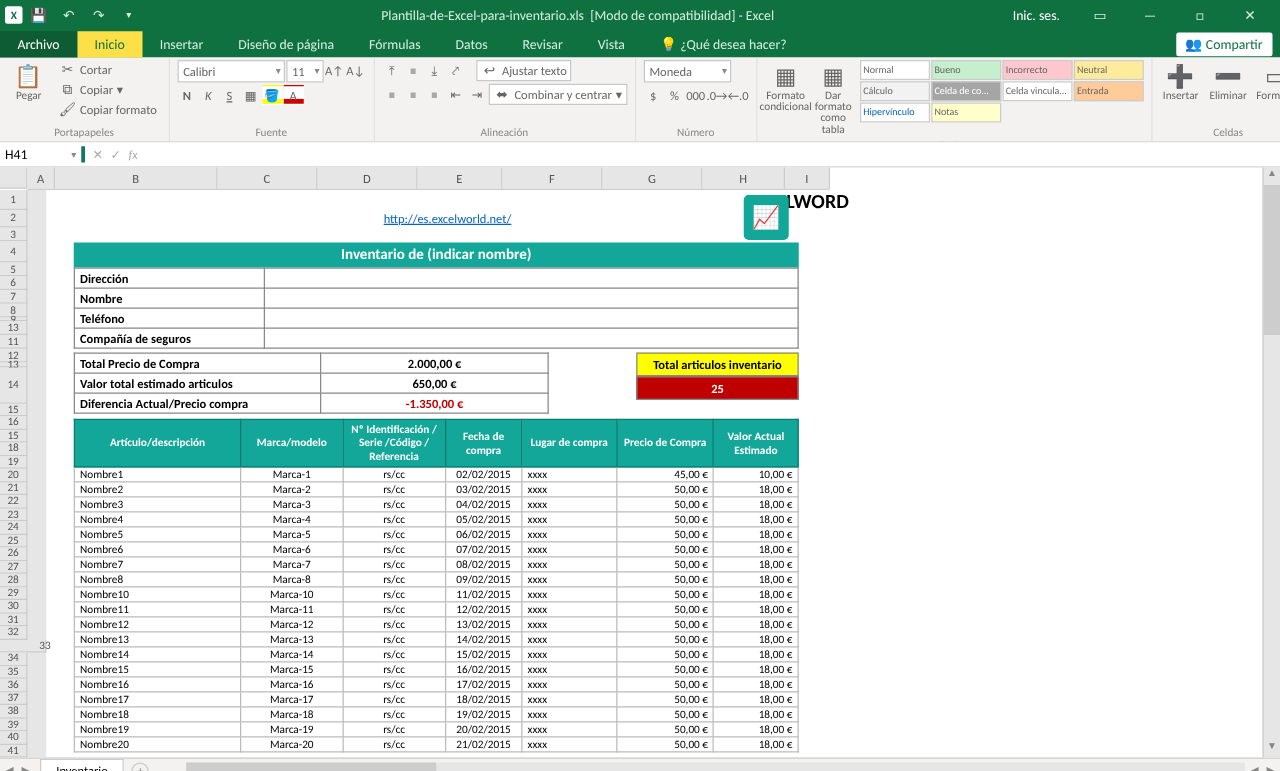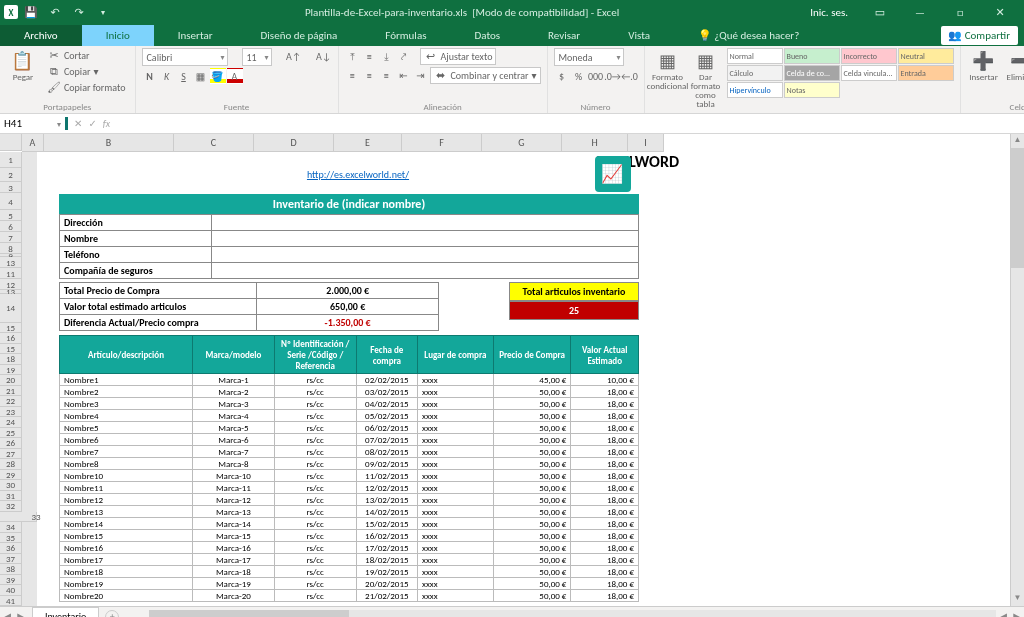--- a/index.html
+++ b/index.html
@@ -9,22 +9,22 @@
 .titlebar { background: #0f7040; color: #fff; height: 24px; display: flex; align-items: center; padding: 0 4px; font-size: 11px; }
 .titlebar .left { display: flex; gap: 2px; align-items: center; }
 .titlebar .app-icon { width: 14px; height: 14px; background: #fff; display: inline-flex; align-items: center; justify-content: center; color: #0f7040; font-weight: bold; font-size: 9px; border-radius: 2px; }
 .titlebar .qat-btn { width: 22px; height: 20px; display: inline-flex; align-items: center; justify-content: center; color: #d4ede0; cursor: pointer; }
 .titlebar .center { flex: 1; text-align: center; color: #d4ede0; }
 .titlebar .right { display: flex; gap: 0; align-items: center; }
 .titlebar .win-btn { width: 40px; height: 24px; display: inline-flex; align-items: center; justify-content: center; color: #d4ede0; cursor: pointer; font-size: 11px; }
 
 
 .tabstrip { background: #0f7040; display: flex; align-items: center; height: 22px; }
-.tab { padding: 4px 24px; color: #d4ede0; font-size: 11px; cursor: pointer; }
-.tab.active { background: #7dd3fc; color: #0f7040; }
+.tab { padding: 4px 14px; color: #d4ede0; font-size: 11px; cursor: pointer; }
+.tab.active { background: #fde047; color: #0f7040; }
 .tab.file { background: #0d5c34; color: #fff; }
 .tab .help-icon { font-size: 11px; }
 .tabstrip .spacer { flex: 1; }
 .tabstrip .share { background: #fff; color: #0f7040; padding: 3px 8px; margin-right: 6px; font-size: 11px; cursor: pointer; border-radius: 2px; }
 
 
 .ribbon { background: #f3f2f1; border-bottom: 1px solid #d6d6d6; height: 68px; display: flex; overflow: hidden; }
 .ribbon-group { border-right: 1px solid #e1e1e1; padding: 2px 6px 1px; display: flex; flex-direction: column; justify-content: space-between; font-size: 10px; color: #666; }
 .ribbon-group .controls { display: flex; gap: 4px; align-items: flex-start; flex: 1; }
 .ribbon-group .label { text-align: center; font-size: 9px; color: #888; margin-top: 1px; }
@@ -144,21 +144,21 @@
             <span class="icon">🖌</span>
             <span>Copiar formato</span>
           </div>
       </div>
     </div>
     <div class="label">Portapapeles</div>
   </div>
 
   <div class="ribbon-group">
     <div class="controls" style="flex-direction:column;gap:2px">
-      <div style="display:flex;gap:14px">
+      <div style="display:flex;gap:1px">
         <div class="combo" style="width:86px">Calibri</div>
         <div class="combo" style="width:30px">11</div>
         <span class="ico-btn">A↑</span>
         <span class="ico-btn">A↓</span>
       </div>
       <div style="display:flex;gap:1px">
         <span class="ico-btn">
             <b>N</b>
           </span>
         <span class="ico-btn">

